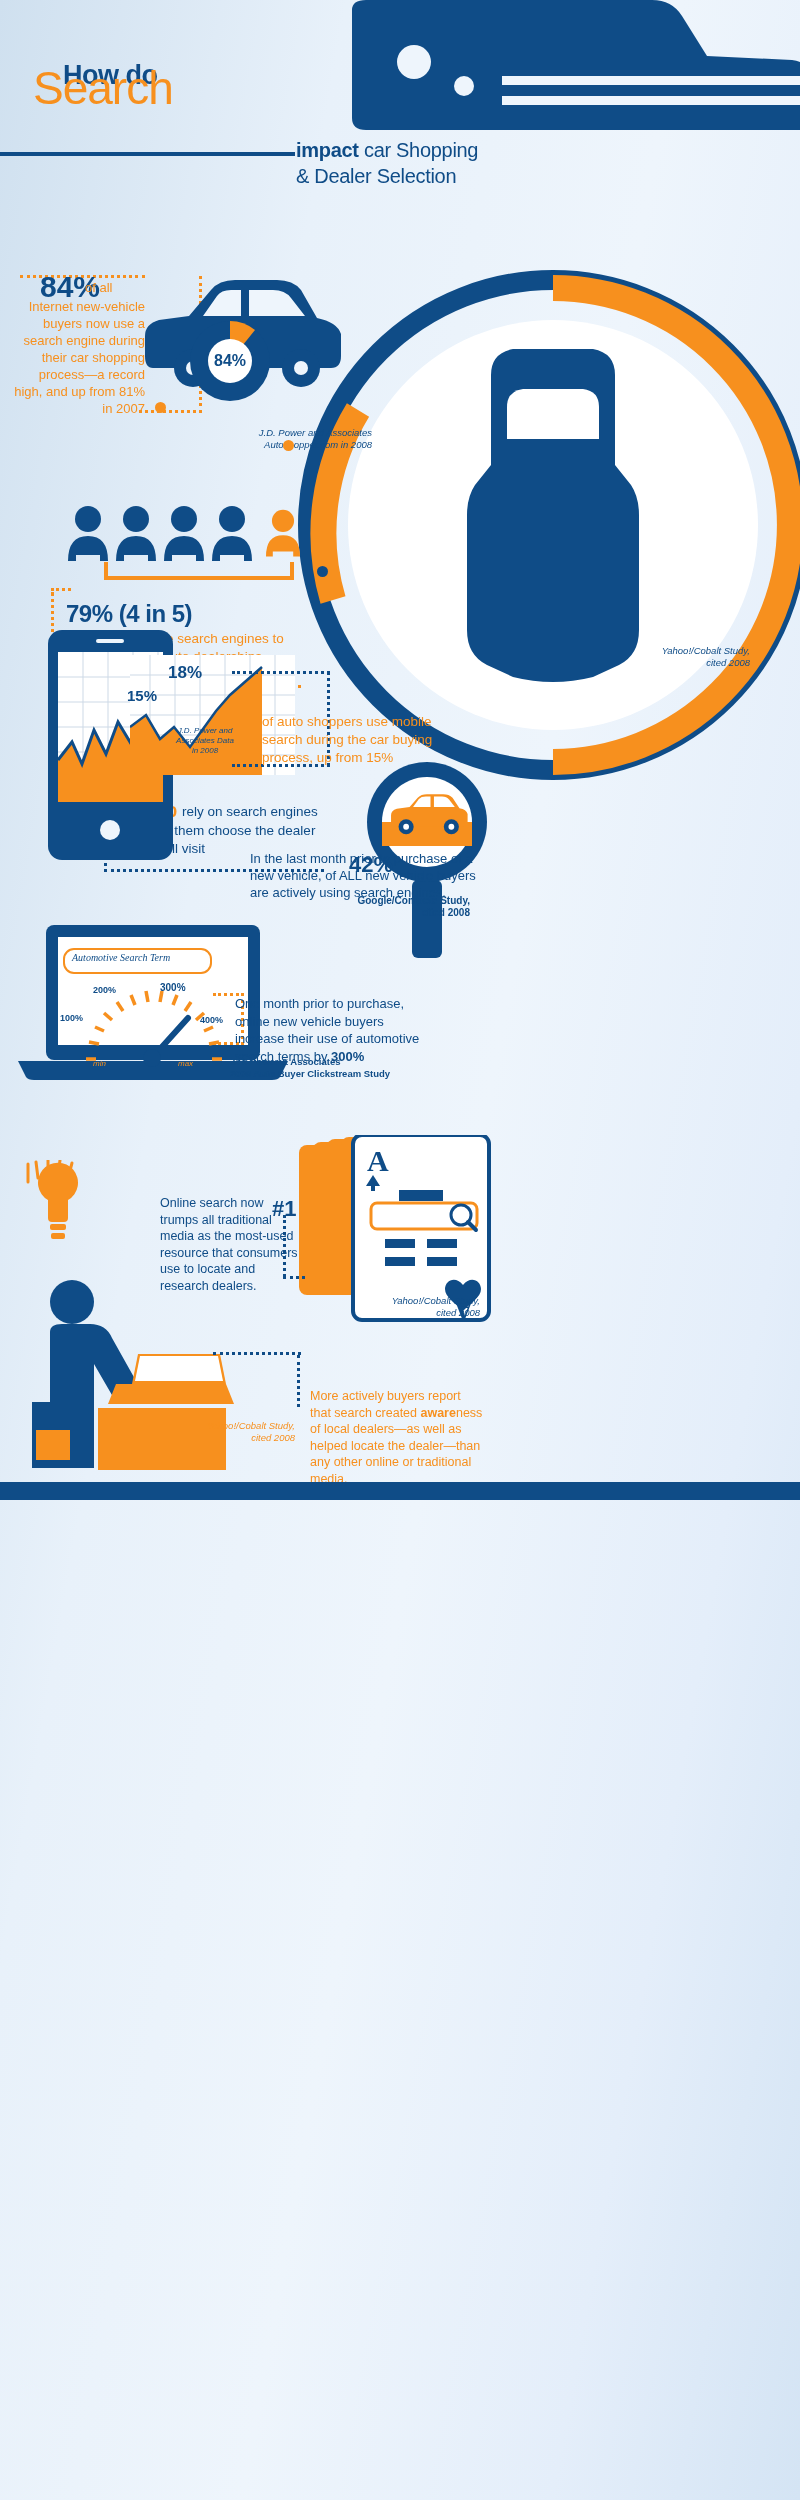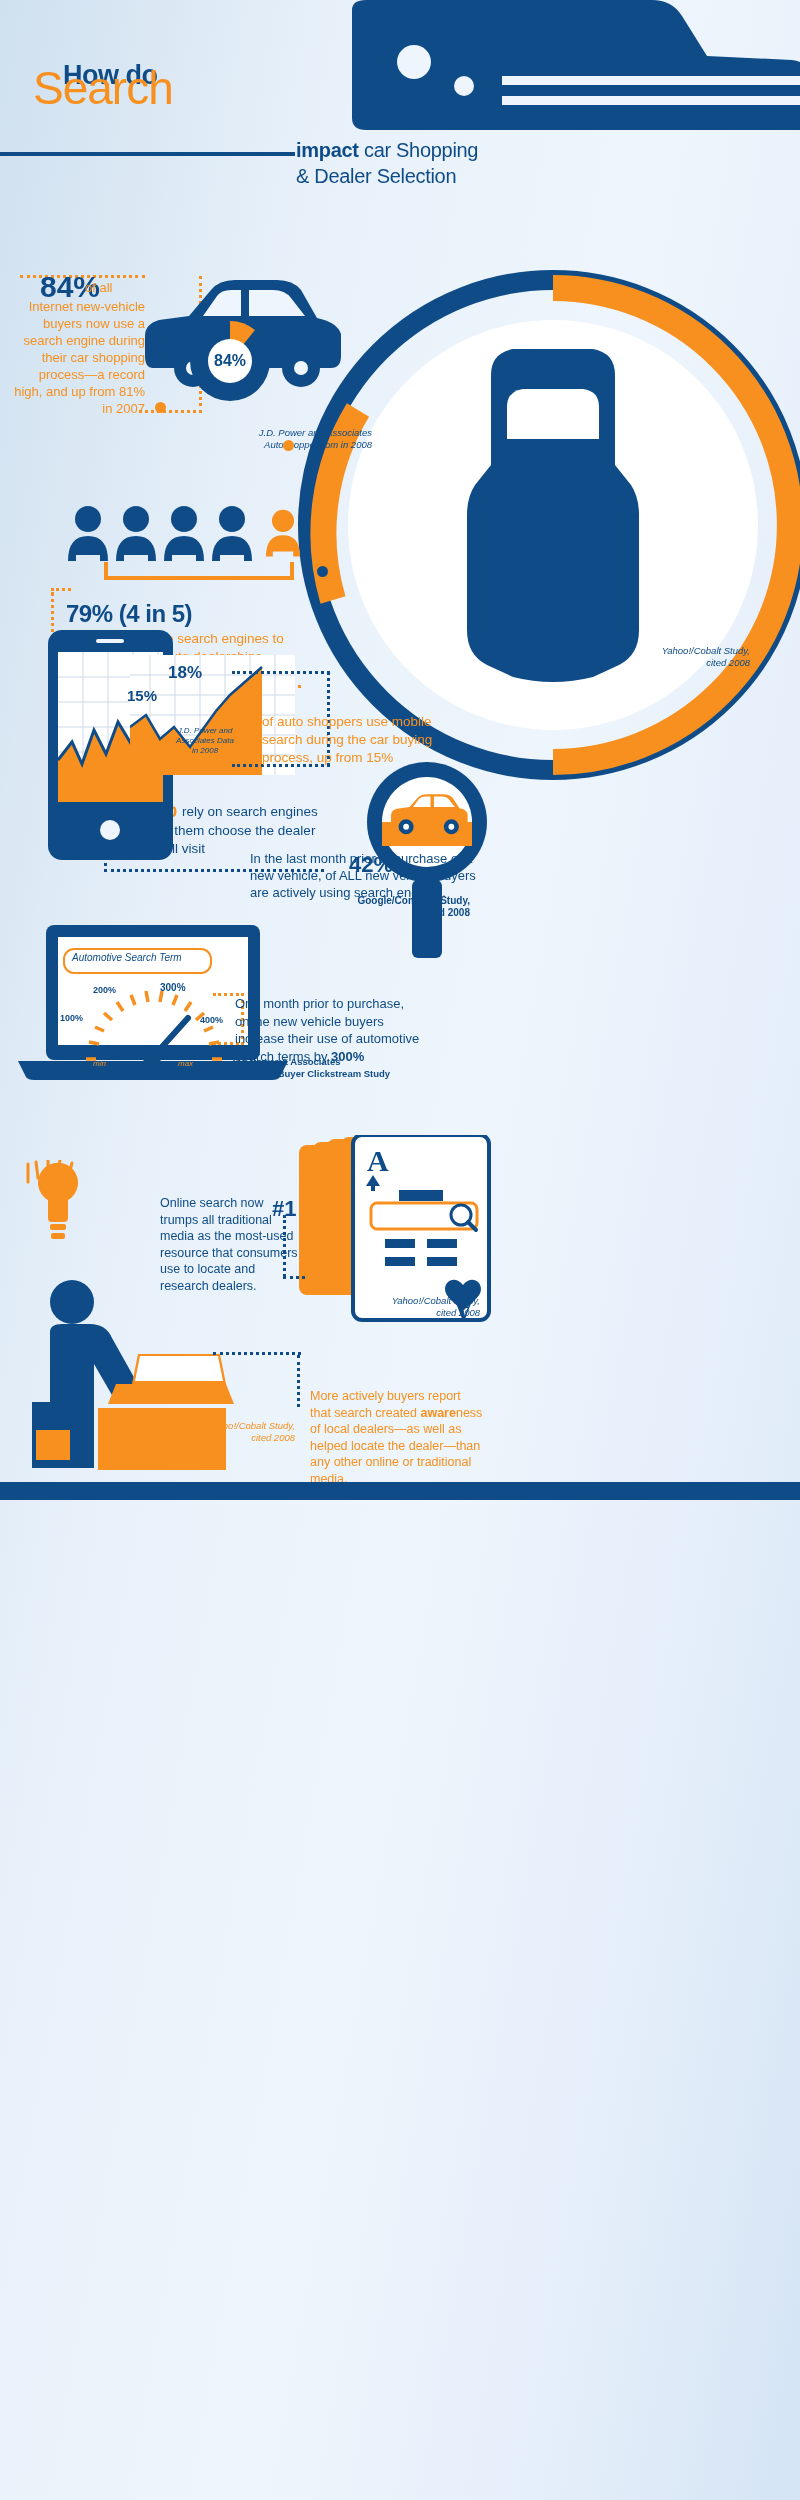--- a/index.html
+++ b/index.html
@@ -69,21 +69,21 @@
 
   
   #magnifier{left:352px;top:760px;width:160px;height:200px;}
   #s42-body{left:230px;top:850px;width:240px;font-size:13px;line-height:17px;color:#0f4c87;margin-left:20px;}
   #s42-pct{left:349px;top:852px;font-size:22px;font-weight:bold;color:#0f4c87;}
   #s42-src{left:290px;top:895px;width:180px;font-size:10px;line-height:12px;color:#0f4c87;font-weight:bold;text-align:right;}
 
   
   #laptop{left:18px;top:925px;width:270px;height:155px;}
   #searchbox{left:63px;top:948px;width:145px;height:22px;border:2px solid #f7901e;border-radius:11px;background:#fff;}
-  #searchbox-lbl{left:72px;top:952px;font-size:10px;color:#0f4c87;font-style:italic;}
+  #searchbox-lbl{left:72px;top:952px;font-size:10px;color:#0f4c87;font-style:italic;font-family:Liberation Serif, serif;}
   #gauge{left:72px;top:980px;width:160px;height:90px;}
   #gauge-100{left:60px;top:1013px;font-size:9px;color:#0f4c87;font-weight:bold;text-align:center;}
   #gauge-200{left:93px;top:985px;font-size:9px;color:#0f4c87;font-weight:bold;}
   #gauge-300{left:160px;top:982px;font-size:10px;color:#0f4c87;font-weight:bold;}
   #gauge-400{left:200px;top:1015px;font-size:9px;color:#0f4c87;font-weight:bold;}
   #gauge-min{left:93px;top:1059px;font-size:8px;color:#f7901e;font-style:italic;}
   #gauge-max{left:178px;top:1059px;font-size:8px;color:#f7901e;font-style:italic;}
   #lap-dots{left:213px;top:993px;width:28px;height:46px;border-top:3px dotted #f7901e;border-right:3px dotted #f7901e;border-bottom:3px dotted #f7901e;}
   #lap-body{left:235px;top:995px;width:200px;font-size:13px;line-height:17.5px;color:#0f4c87;}
   #lap-src{left:230px;top:1056px;width:200px;font-size:9.5px;line-height:12px;color:#0f4c87;font-weight:bold;text-align:left;}

